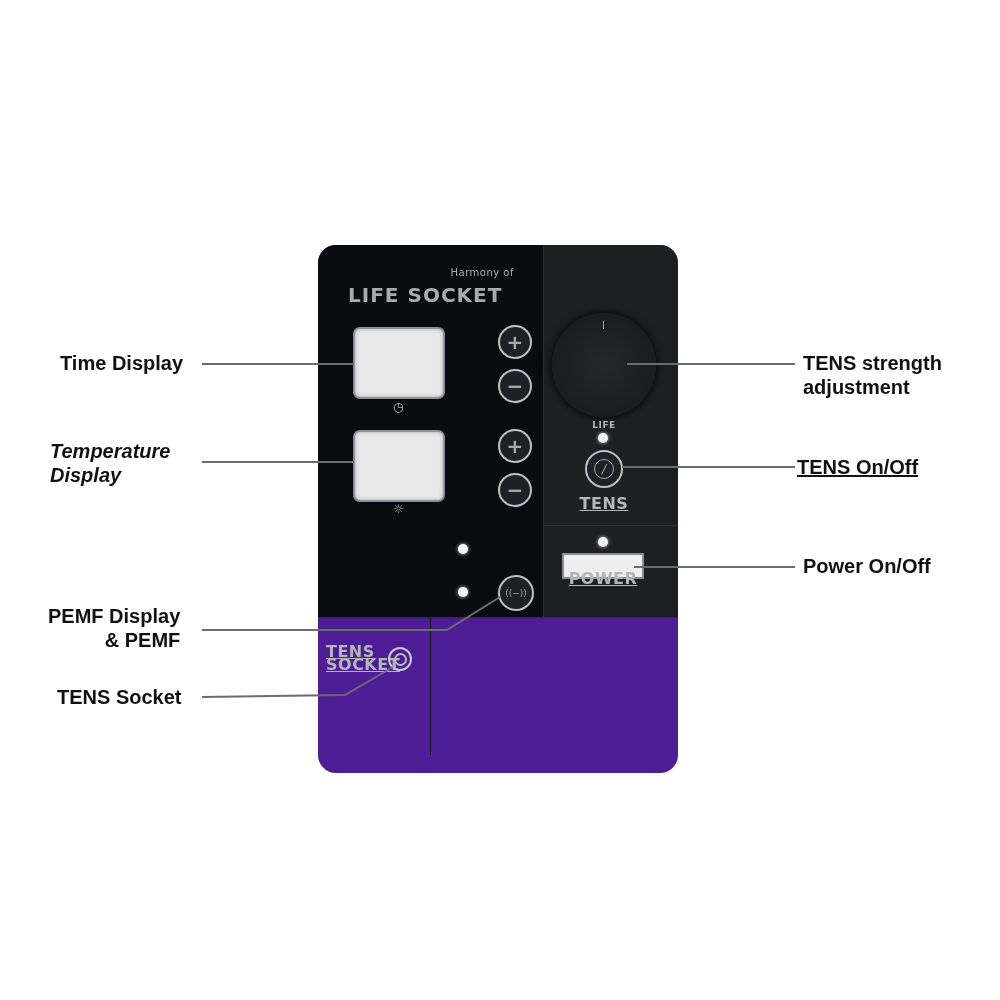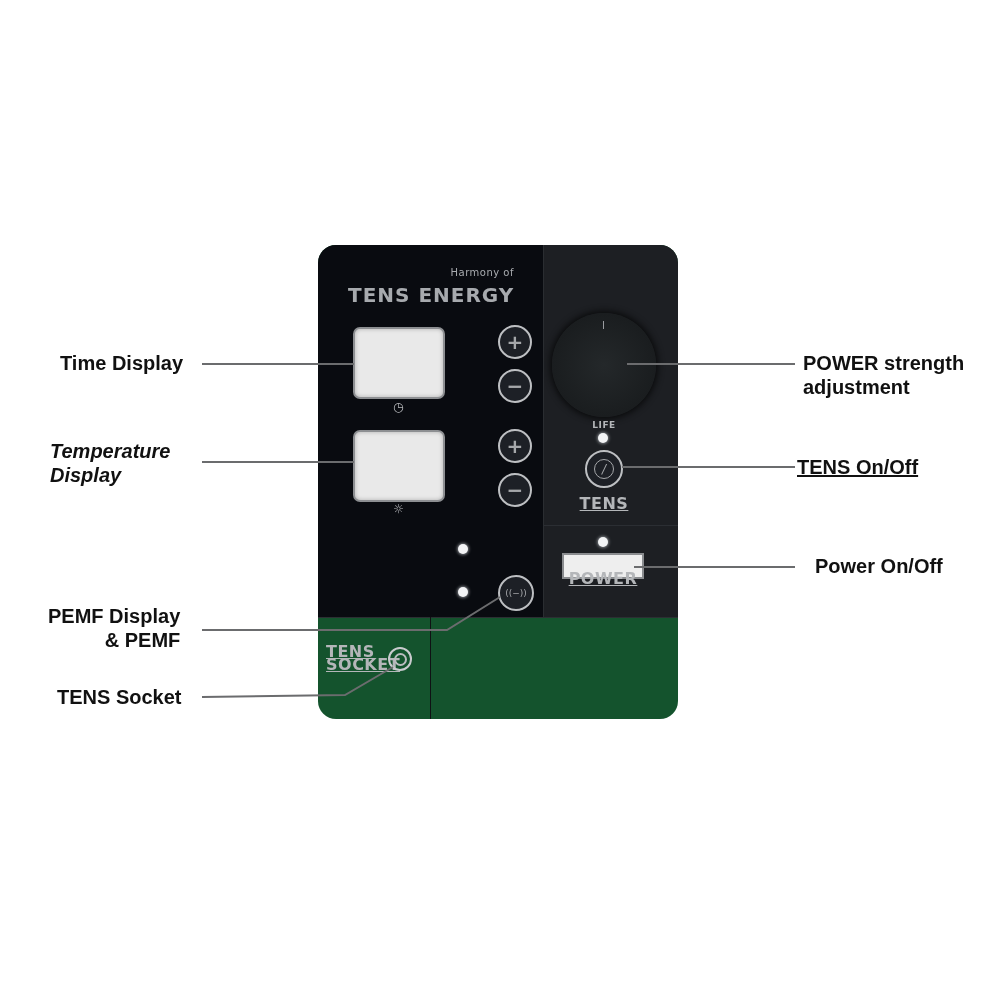--- a/index.html
+++ b/index.html
@@ -3,22 +3,22 @@
   <meta charset="utf-8">
   <style>
     html, body { margin: 0; padding: 0; }
     body {
       width: 1000px; height: 1000px; background: #ffffff;
       position: relative; overflow: hidden;
       font-family: "DejaVu Sans", sans-serif;
     }
     
     .panel {
-      position: absolute; left: 318px; top: 245px; width: 360px; height: 474px;
-      background: #14532d; border-radius: 18px; overflow: hidden;
+      position: absolute; left: 318px; top: 245px; width: 360px; height: 528px;
+      background: #4c1d95; border-radius: 18px; overflow: hidden;
     }
     .sec-left-top {
       position: absolute; left: 0; top: 0; width: 225px; height: 372px;
       background: #090b10;
     }
     .sec-right-top {
       position: absolute; left: 225px; top: 0; width: 135px; height: 280px;
       background: #1d1f23;
       border-left: 1px solid #2a2d31;
     }
@@ -88,21 +88,21 @@
 <body>
 
 <div class="panel">
   <div class="sec-left-top"></div>
   <div class="sec-right-top"></div>
   <div class="sec-right-mid"></div>
   <div class="sec-divider-bottom"></div>
   <div class="sec-divider-vert"></div>
 
   <div class="brand-sub">Harmony of</div>
-  <div class="brand-main">TENS ENERGY</div>
+  <div class="brand-main">LIFE SOCKET</div>
 
   <div class="lcd" style="left:35px; top:82px;"></div>
   <div class="small-icon" style="left:75px; top:155px;">◷</div>
   <div class="circ-btn" style="left:180px; top:80px;">
     <span>+</span>
   </div>
   <div class="circ-btn" style="left:180px; top:124px;">
     <span>−</span>
   </div>
 
@@ -161,17 +161,17 @@
 <div class="callout" style="left:50px; top:439px;font-style:italic;">
   <div>Temperature</div>
   <div>Display</div>
 </div>
 <div class="callout" style="left:48px; top:604px;text-align:right;">
   <div>PEMF Display</div>
   <div>&amp; PEMF</div>
 </div>
 <div class="callout" style="left:57px; top:685px;">TENS Socket</div>
 <div class="callout" style="left:803px; top:351px;">
-  <div>POWER strength</div>
+  <div>TENS strength</div>
   <div>adjustment</div>
 </div>
 <div class="callout" style="left:797px; top:455px;text-decoration:underline;">TENS On/Off</div>
-<div class="callout" style="left:803px; top:554px;margin-left:12px;">Power On/Off</div>
+<div class="callout" style="left:803px; top:554px;">Power On/Off</div>
 
 </body></html>

